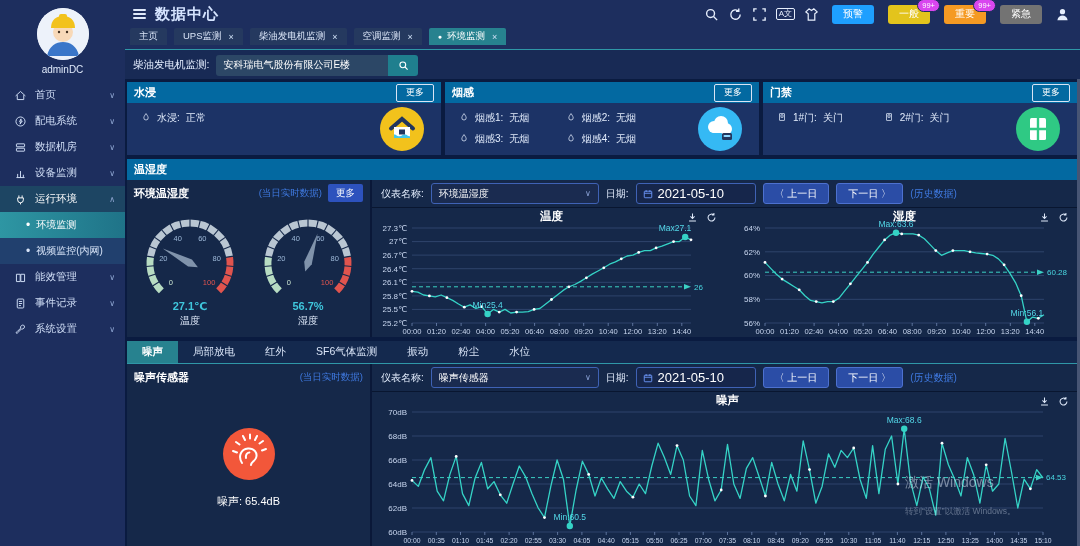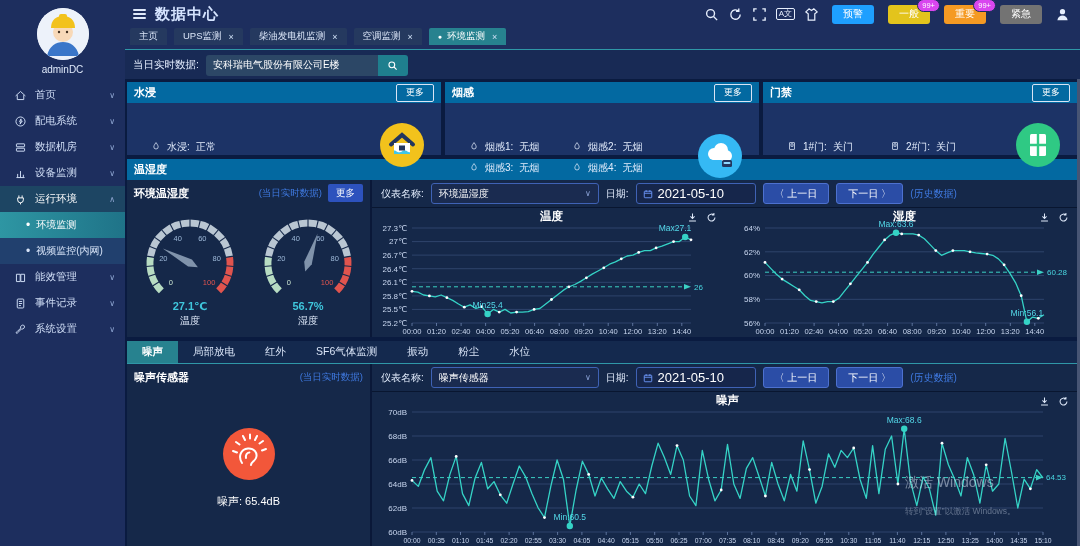--- a/index.html
+++ b/index.html
@@ -56,21 +56,21 @@
   .content{position:absolute;top:79px;left:0;right:0;bottom:0;background:#0a1b40;padding:3px 3px 0 2px;
       display:flex;flex-direction:column;gap:4px;}
 
   
   .cards{display:flex;gap:4px;height:73px;flex:0 0 73px;}
   .card{flex:1;display:flex;flex-direction:column;background:#1c3366;}
   .card-header,.panel-header{height:21px;background:#0369a1;display:flex;align-items:center;padding:0 7px;flex:0 0 21px;}
   .card-title,.panel-title{font-size:11px;color:#fff;font-weight:bold;flex:1;}
   .more-outline{border:1px solid #d9e4f5;background:transparent;color:#fff;font-size:9px;padding:1.5px 9px;
       border-radius:2px;cursor:pointer;font-family:inherit;}
-  .card-body{flex:1;position:relative;padding:8px 12px 4px 24px;margin-top:29px;}
+  .card-body{flex:1;position:relative;padding:8px 12px 4px 14px;}
   .card-items{display:grid;grid-template-columns:1fr 1fr;gap:7px 6px;width:72%;}
   .card-items.single{grid-template-columns:1fr;}
   .citem{display:flex;align-items:center;gap:6px;font-size:10px;color:#e2ecfc;white-space:nowrap;}
   .citem svg{width:10px;height:12px;flex:0 0 10px;}
   .big-icon{position:absolute;right:16px;top:50%;transform:translateY(-50%);width:46px;height:46px;}
 
   
   .panel{display:flex;flex-direction:column;background:#152849;}
   #th-panel{flex:0 0 178px;}
   #noise-panel{flex:1;}
@@ -285,21 +285,21 @@
           <span class="x">×</span>
         </div>
         <div class="tab active">
           <span class="dot">●</span>
           <span>环境监测</span>
           <span class="x">×</span>
         </div>
       </div>
 
     <div class="searchrow">
-      <label>当日实时数据:</label>
+      <label>柴油发电机监测:</label>
       <span class="search-wrap">
         <input class="search-input" value="安科瑞电气股份有限公司E楼" style="">
         <button class="search-btn">
           <svg viewBox="0 0 16 16" fill="none" stroke="currentColor" stroke-width="1.6" width="11" height="11">
               <circle cx="7" cy="7" r="4.2"></circle>
               <path d="M10.2 10.2 14 14"></path>
             </svg>
         </button>
       </span>
     </div>

